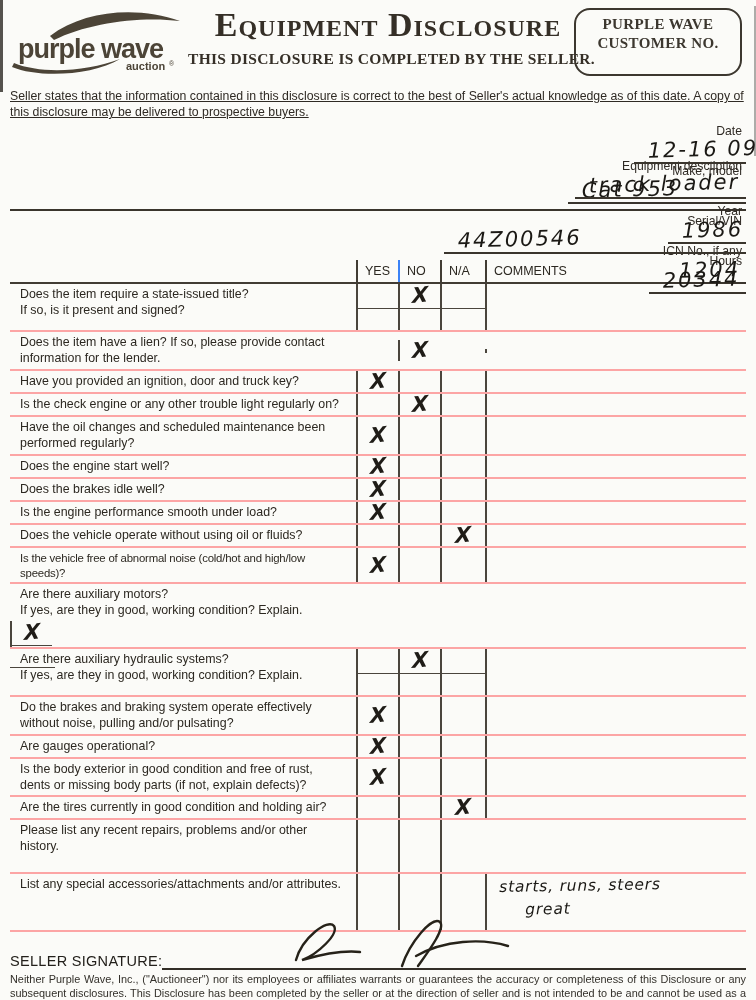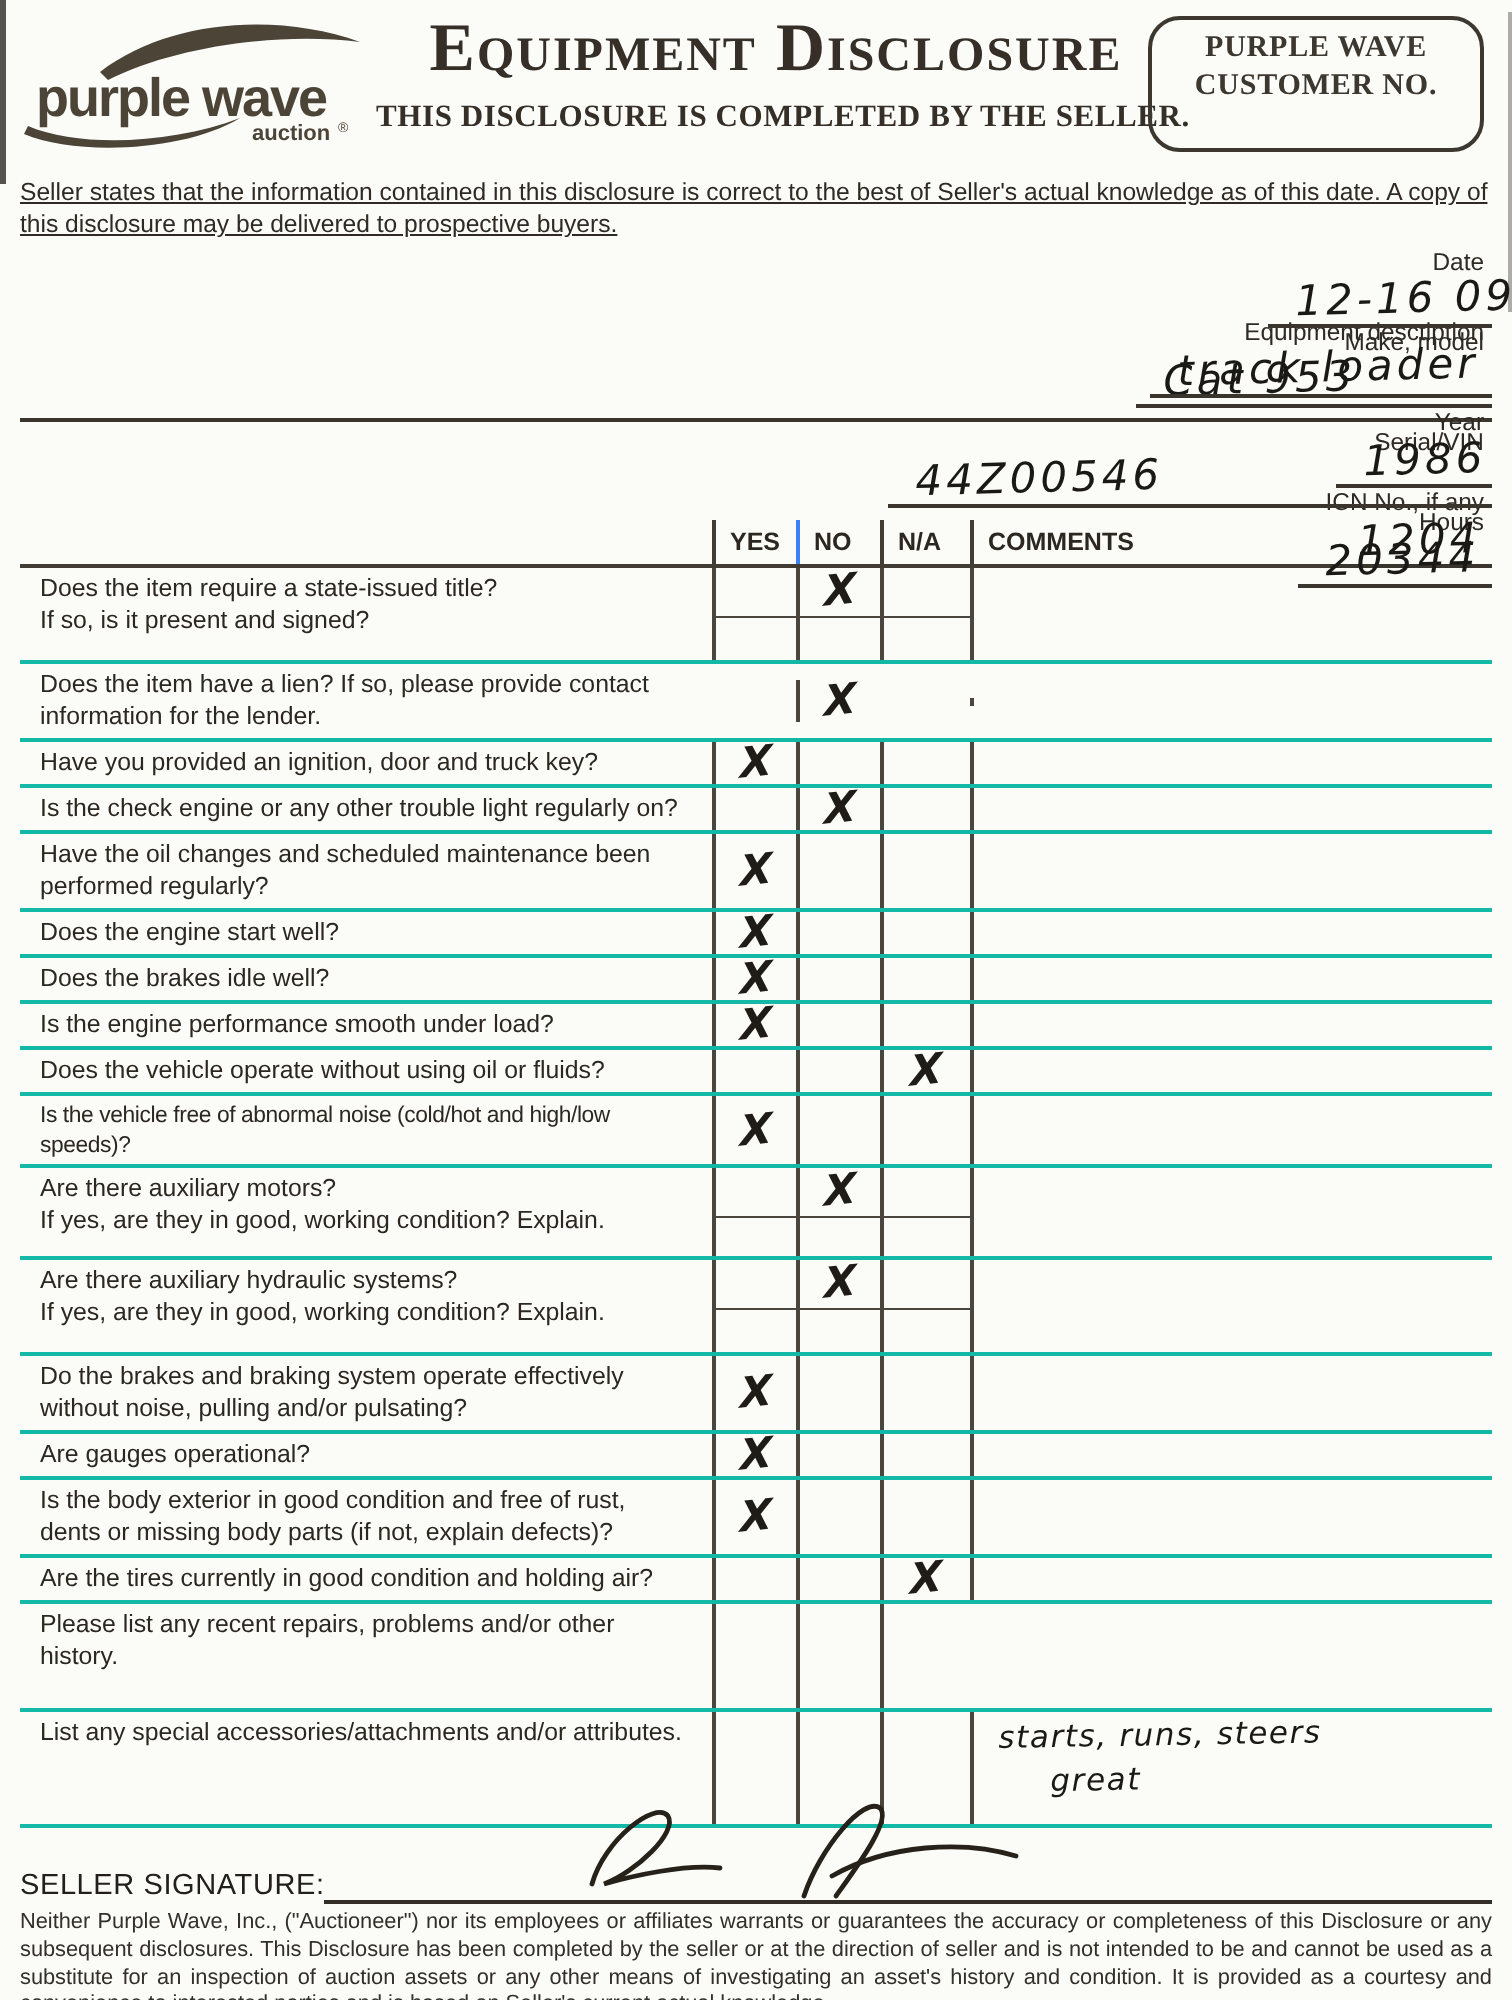--- a/index.html
+++ b/index.html
@@ -67,22 +67,22 @@
     font-family:"DejaVu Sans", sans-serif;
     font-style:italic;
     color:#1b1915;
   }
   .fvalue .hw { font-size:21px; letter-spacing:2px; padding:0 6px 0 14px; white-space:nowrap; line-height:1; transform:rotate(-1.5deg); transform-origin:left bottom; }
   .blank-line { border-bottom:2px solid #3a352d; height:14px; margin-top:6px; }
 
   
   .table { margin-top:14px; }
   .t-head { display:flex; border-bottom:2px solid #413c34; height:24px; }
-  .t-head .hcell { font-weight:bold; font-size:12.5px; color:#2c2821; padding:4px 0 0 7px; }
-  .t-row { display:flex; border-bottom:2px solid #14b8a6; position:relative; }
+  .t-head .hcell { font-weight:normal; font-size:12.5px; color:#2c2821; padding:4px 0 0 7px; }
+  .t-row { display:flex; border-bottom:2px solid #fca5a5; position:relative; }
   .cell { position:relative; }
   .q { width:346px; padding:3px 4px 2px 10px; font-size:12.4px; line-height:1.28; color:#2c2821; }
   .q.tight { font-size:11.4px; letter-spacing:-.2px; }
   .mid { width:42px; border-left:2px solid #4a453d; display:flex; justify-content:center; align-items:center; }
   .mid.na { width:45px; }
   .comm { flex:1; border-left:2px solid #4a453d; padding:2px 2px 2px 12px; }
   .h-yes { width:42px; border-left:2px solid #413c34; }
   .h-no  { width:42px; border-left:2px solid #3b82f6; }
   .h-na  { width:45px; border-left:2px solid #413c34; }
   .h-q   { width:346px; }
@@ -101,21 +101,21 @@
     content:""; position:absolute; left:-2px; right:0; top:24px;
     border-top:1.7px solid #4a453d;
   }
   .comm .hw { font-size:15.5px; line-height:1.45; letter-spacing:.8px; transform:rotate(-1deg); transform-origin:left top; }
   .t-row:nth-of-type(18) .comm div:nth-child(2) { padding-left:26px; }
 
   
   .t-row:nth-of-type(1)  { min-height:48px; }
   .t-row:nth-of-type(2)  { min-height:34px;align-items:center; }
   .t-row:nth-of-type(5)  { min-height:34px; }
-  .t-row:nth-of-type(11) { min-height:46px; }
+  .t-row:nth-of-type(11) { min-height:46px;flex-direction:column; }
   .t-row:nth-of-type(12) { min-height:48px; }
   .t-row:nth-of-type(13) { min-height:34px; }
   .t-row:nth-of-type(15) { min-height:36px; }
   .t-row:nth-of-type(17) { min-height:54px; }
   .t-row:nth-of-type(18) { min-height:58px; }
   .t-row { min-height:23px; }
 
   
   .sig-row { position:relative; display:flex; align-items:flex-end; height:36px; margin-top:2px; }
   .sig-label { font-weight:normal; font-size:14.5px; letter-spacing:.3px; color:#23201b; padding-bottom:1px; white-space:nowrap; }

